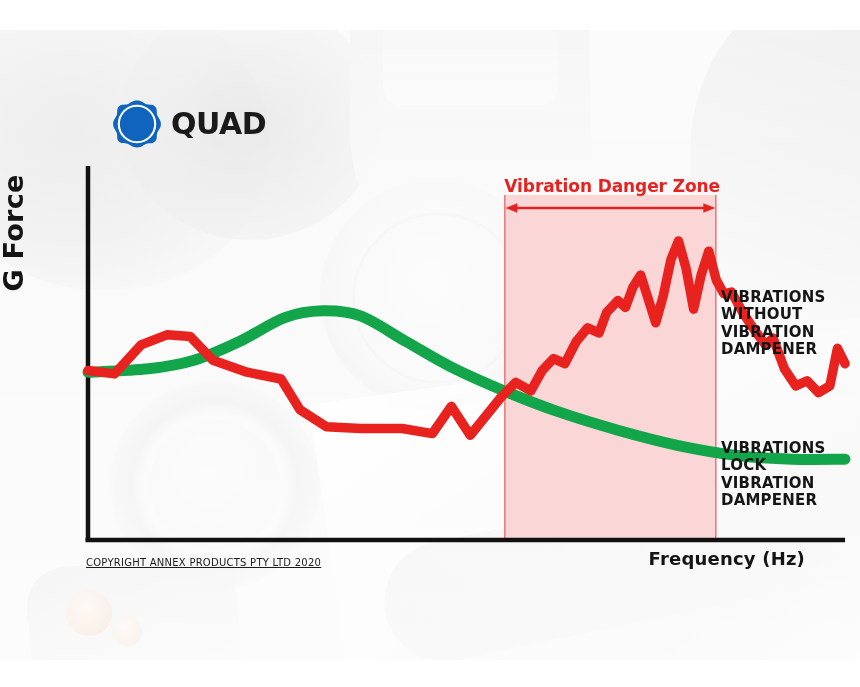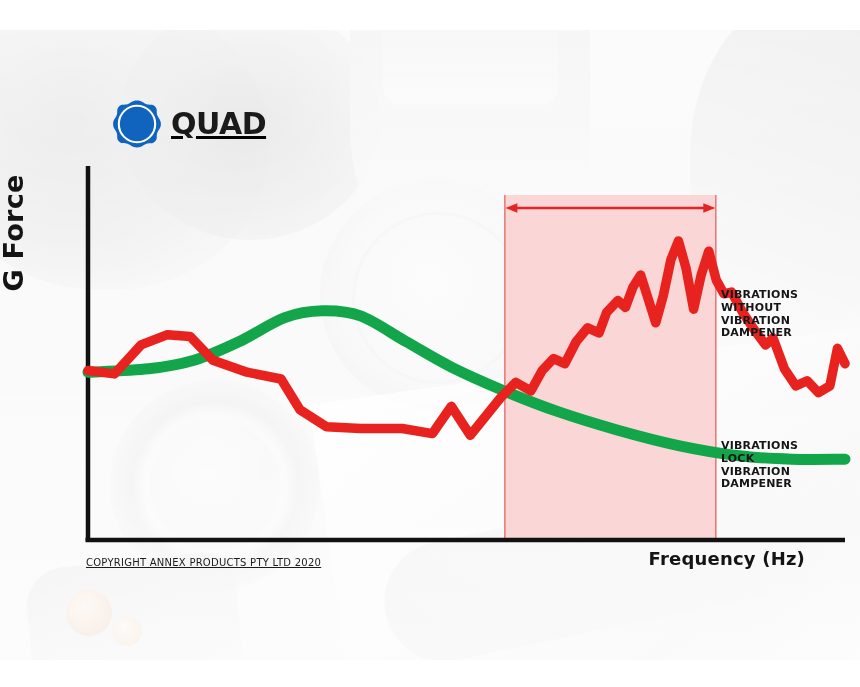--- a/index.html
+++ b/index.html
@@ -159,21 +159,20 @@
     gap: 9px;
   }
   #logo .mark {
     width: 50px;
     height: 50px;
     position: relative;
   }
   #logo .wordmark {
     display: flex;
     line-height: .86;
-    text-decoration: underline;
   }
   #logo .wordmark .w {
     font-family: "DejaVu Sans", sans-serif;
     font-weight: bold;
     font-size: 30px;
     letter-spacing: -0.5px;
     color: #1a1a1a;
     position: relative;
   }
   #logo .wordmark .reg {
@@ -225,21 +224,21 @@
     font-weight: bold;
     font-size: 17px;
     letter-spacing: -0.1px;
     white-space: nowrap;
   }
 
   .callout {
     position: absolute;
     font-family: "DejaVu Sans", sans-serif;
     font-weight: bold;
-    font-size: 11px;
+    font-size: 15px;
     line-height: 1.16;
     color: #151515;
     letter-spacing: .2px;
     text-align: left;
   }
   #callout-without { left: 721px; top: 289px; }
   #callout-with    { left: 721px; top: 440px; }
 
   #copyright {
     position: absolute;
@@ -312,20 +311,21 @@
     <line x1="85.5" y1="540" x2="845" y2="540" stroke="#111111" stroke-width="4.5"></line>
 
     <path id="green-curve" fill="none" stroke="#12a54a" stroke-width="11" stroke-linecap="round" stroke-linejoin="round" d="M88.00 372.21 C98.09 371.64,130.90 370.78,148.56 368.79 C166.22 366.81,178.84 364.82,193.98 360.27 C209.12 355.72,224.26 348.62,239.40 341.51 C254.54 334.41,270.94 322.76,284.82 317.64 C298.70 312.53,310.05 311.11,322.67 310.82 C335.29 310.54,346.64 310.82,360.52 315.94 C374.40 321.06,390.80 332.99,405.94 341.51 C421.08 350.04,434.96 358.85,451.36 367.09 C467.76 375.33,486.69 383.57,504.35 390.96 C522.01 398.35,538.41 404.88,557.34 411.42 C576.26 417.96,597.71 424.49,617.90 430.18 C638.09 435.86,658.27 441.26,678.46 445.52 C698.65 449.78,720.10 453.48,739.02 455.75 C757.94 458.02,774.35 458.59,792.01 459.16 C809.67 459.73,836.17 459.16,845.00 459.16"></path>
 
     <path id="red-curve" fill="none" stroke="#e8231f" stroke-width="9.5" stroke-linecap="round" stroke-linejoin="round" d="M88.00 370.50 L114.50 373.91 L140.99 344.93 L167.49 334.69 L190.19 336.40 L212.91 360.27 L246.97 372.21 L281.03 379.02 L299.96 409.72 L326.46 426.76 L360.52 428.47 L402.15 428.47 L432.44 433.58 L451.36 406.31 L470.29 435.29 L500.57 397.78 L515.70 382.44 L530.85 390.96 L542.20 370.50 L553.56 358.56 L564.91 363.68 L576.26 341.51 L587.62 327.88 L598.98 332.99 L606.55 312.53 L617.90 300.60 L625.47 307.41 L633.04 286.96 L640.61 275.02 L648.18 298.89 L655.75 322.76 L663.32 295.48 L670.89 259.68 L678.46 240.92 L686.03 268.20 L693.60 309.12 L701.17 275.02 L708.74 251.15 L716.31 280.13 L723.88 293.77 L731.45 292.07 L742.80 312.53 L754.16 329.58 L765.51 344.93 L773.09 338.11 L784.44 368.79 L795.80 385.85 L807.15 380.73 L818.50 392.66 L829.86 385.85 L837.43 348.34 L845.00 363.68"></path>
   </svg>
 
   <div id="ylabel" class="ax-label">G Force</div>
   <div id="xlabel" class="ax-label">Frequency (Hz)</div>
 
+  <div id="dz-title" style="left: 504.35px; width: 211.96px; color: rgb(229, 36, 33);">Vibration Danger Zone</div>
 
   <div id="callout-without" class="callout">
     <div>VIBRATIONS</div>
     <div>WITHOUT</div>
     <div>VIBRATION</div>
     <div>DAMPENER</div>
   </div>
 
   <div id="callout-with" class="callout">
     <div>VIBRATIONS</div>

